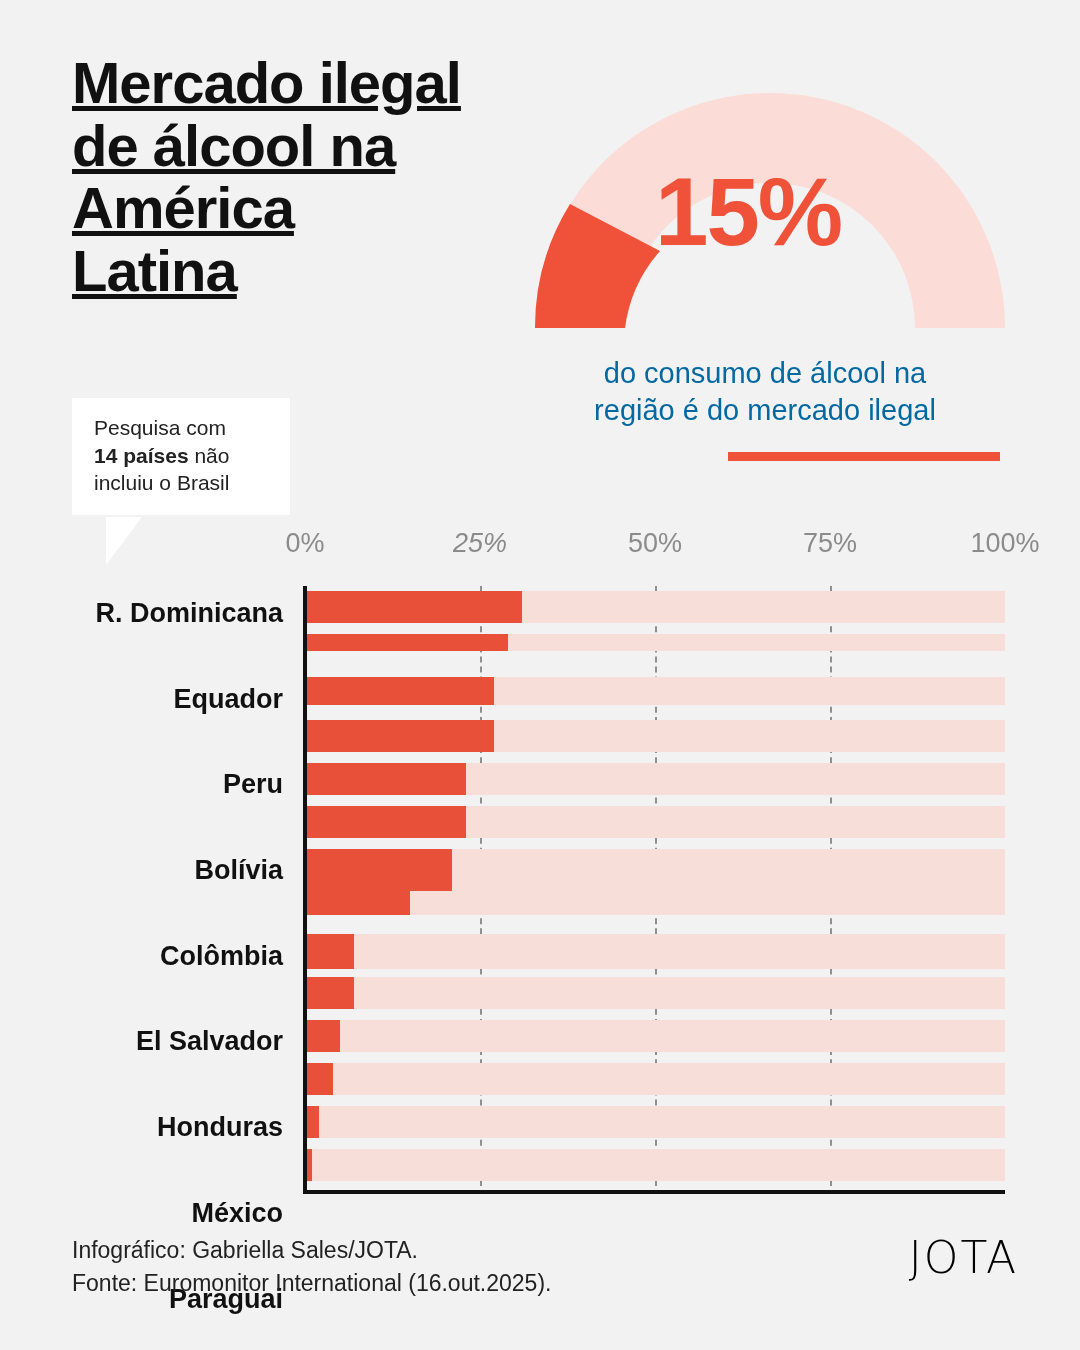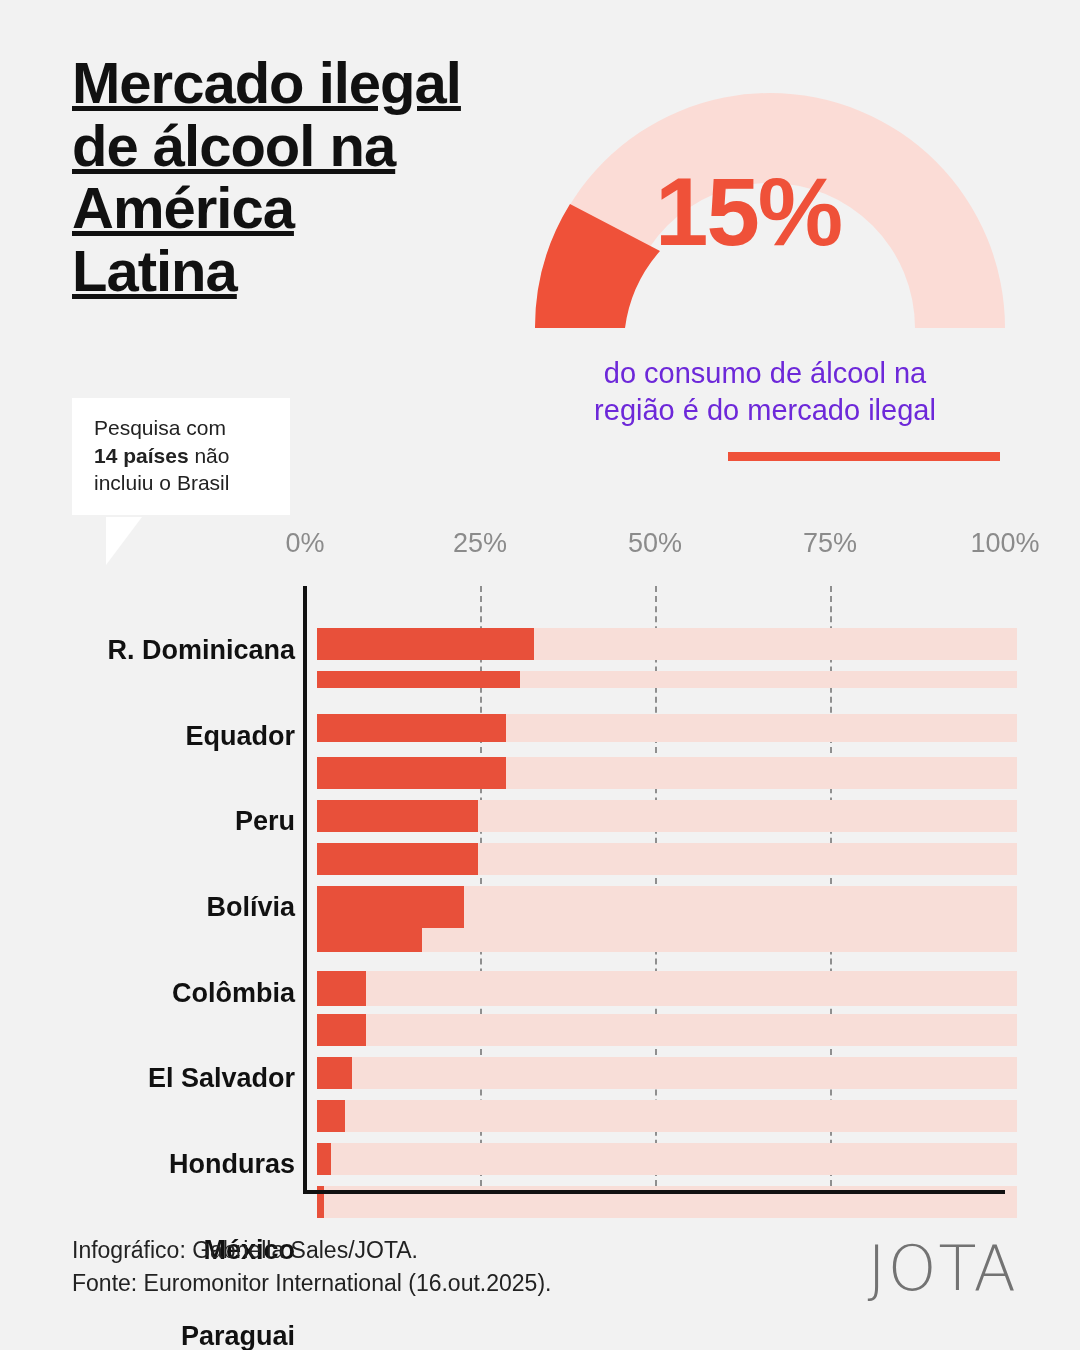--- a/index.html
+++ b/index.html
@@ -61,21 +61,21 @@
   }
 
   .gauge-caption {
     position: absolute;
     left: 505px;
     top: 355px;
     width: 520px;
     text-align: center;
     font-size: 29px;
     line-height: 1.28;
-    color: #6d28d9;
+    color: #0369a1;
     white-space: pre-line;
   }
   .caption-underline {
     position: absolute;
     left: 728px;
     top: 452px;
     width: 272px;
     height: 9px;
     background: #ef5139;
   }
@@ -155,23 +155,22 @@
     position: absolute;
     left: 303px;
     top: 1190px;
     width: 702px;
     height: 4px;
     background: #111;
   }
 
   .row {
     position: absolute;
-    left: 12px;
+    left: 0;
     width: 700px;
-    margin-top: 37px;
   }
   .track {
     position: absolute;
     left: 0;
     top: 0;
     width: 700px;
     height: 100%;
     background: #f8ded8;
   }
   .bar {
@@ -199,23 +198,23 @@
     top: 1234px;
     font-size: 23px;
     line-height: 1.42;
     color: #222;
     white-space: pre-line;
   }
   .logo {
     position: absolute;
     right: 62px;
     top: 1232px;
-    font-size: 62px;
+    font-size: 44px;
     letter-spacing: 2px;
-    color: #737373;
+    color: #000000;
     font-family: "DejaVu Sans", sans-serif;
     font-weight: 300;
   }
 </style>
 </head>
 <body>
 
 <div class="header">
   <div class="title">Mercado ilegal
 de álcool na
@@ -240,21 +239,21 @@
 <div class="callout">
   <span>Pesquisa com</span><br>
   <b>14 países</b><span> não</span><br>
   <span>incluiu o Brasil</span>
 </div>
 <div class="callout-tail"></div>
 
 <div class="chart">
   <div class="axis-labels" id="axis-labels">
       <div class="axis-label" style="left: 0px;">0%</div>
-      <div class="axis-label" style="left: 175px;">25%</div>
+      <div class="axis-label" style="left: 175px; font-style: italic;">25%</div>
       <div class="axis-label" style="left: 350px;">50%</div>
       <div class="axis-label" style="left: 525px;">75%</div>
       <div class="axis-label" style="left: 700px;">100%</div>
     </div>
   <div class="plot" id="plot">
       <div class="gridline" style="left: 175px;"></div>
       <div class="gridline" style="left: 350px;"></div>
       <div class="gridline" style="left: 525px;"></div>
       <div class="row" style="top: 5.42857px; height: 32px;">
         <div class="track"></div>

